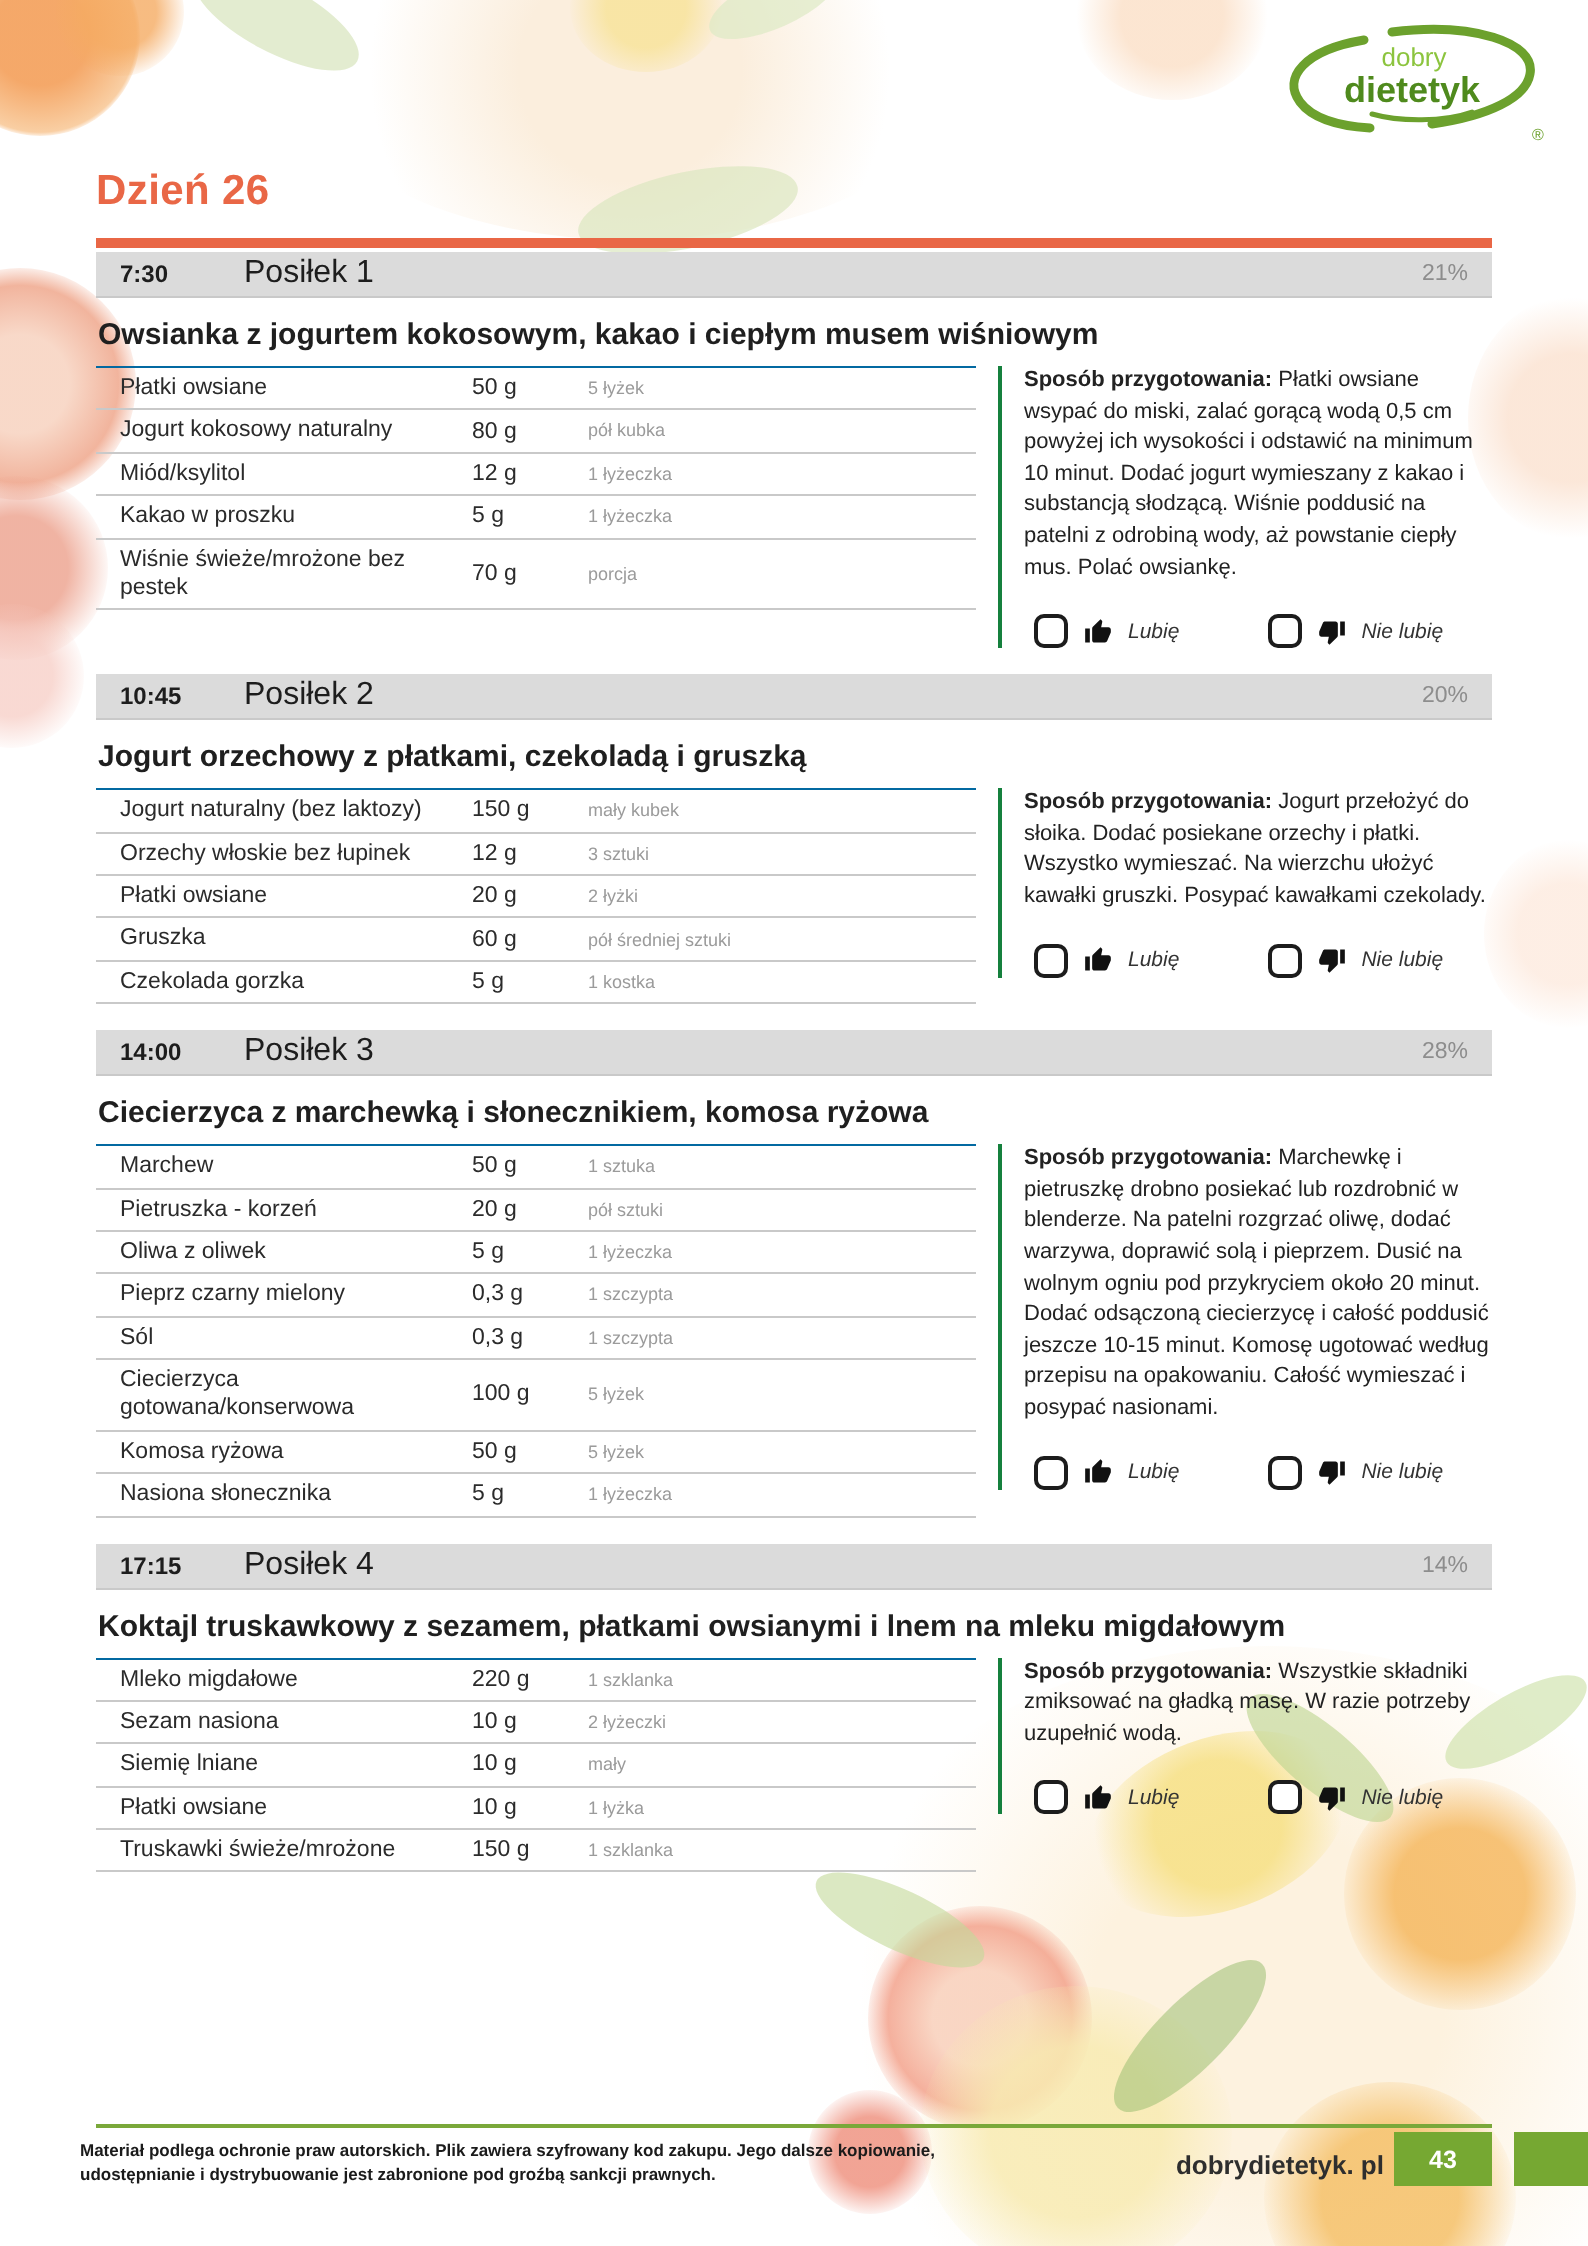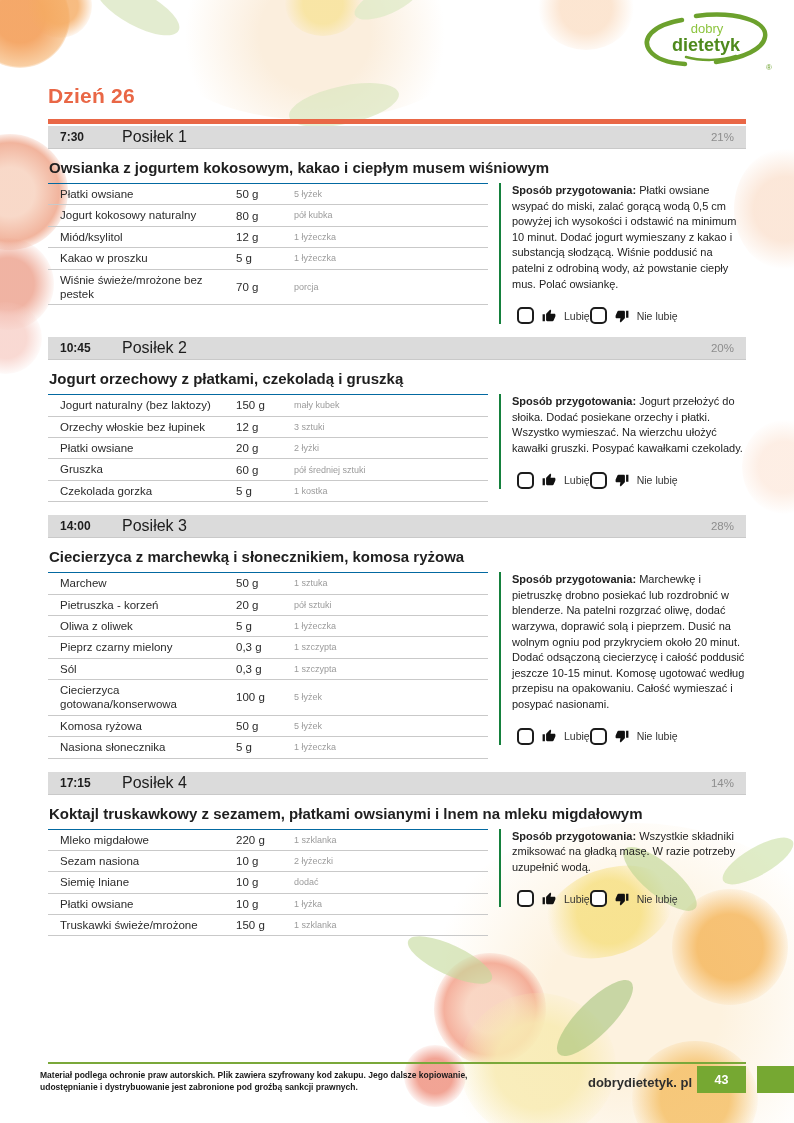--- a/index.html
+++ b/index.html
@@ -49,21 +49,21 @@
   .meal-title { font-size:15px; font-weight:bold; color:#1f1f1f; margin:10px 0 7px 1px; }
   .meal-body { display:flex; align-items:flex-start; }
   .ingredients { width:440px; border-top:1px solid #0369a1; }
   .ing-row { display:flex; align-items:center; border-bottom:1px solid #c9c9c9; padding:3px 0; min-height:20px; }
   .ing-name { width:188px; padding-left:12px; font-size:11.5px; color:#2b2b2b; line-height:1.25; }
   .ing-amount { width:58px; font-size:11.5px; color:#2b2b2b; }
   .ing-measure { width:95px; font-size:9px; color:#9b9b9b; line-height:1.35; }
   .prep { flex:1; margin-left:11px; border-left:2px solid #15803d; padding-left:11px; min-height:10px; }
   .prep-text { font-size:11px; line-height:1.42; color:#222; }
   .prep-label { font-weight:bold; }
-  .like-row { display:flex; margin-top:15px; padding-left:5px; }
+  .like-row { display:flex; gap:44px; margin-top:15px; padding-left:5px;font-style:italic; }
   .like-group { display:flex; align-items:center; gap:8px; font-size:10.5px; color:#333; cursor:pointer; }
   .checkbox { display:inline-block; width:17px; height:17px; border:2px solid #1c1c1c; border-radius:5px; background:#fff; }
   .thumb { width:14px; height:14px; fill:#111; }
   .thumb.down { transform:scale(-1,-1); }
   
   .footer { position:absolute; left:0; top:1062px; width:794px; height:61px; z-index:2; }
   .footer-line { position:absolute; left:48px; top:0; width:698px; height:2px; background:#7aa83a; }
   .copyright { position:absolute; left:40px; top:8px; width:438px; font-size:8.5px; font-weight:bold; color:#1b1b1b; line-height:1.4; }
   .domain { position:absolute; right:102px; top:13px; font-size:13px; font-weight:bold; color:#2e2e2e; }
   .page-badge { position:absolute; right:48px; top:4px; width:49px; height:27px; background:#76a832; color:#fff; font-size:12.5px; font-weight:bold; display:flex; align-items:center; justify-content:center; }
@@ -334,21 +334,21 @@
 
   <div class="ing-row">
     <span class="ing-name">Sezam nasiona</span>
     <span class="ing-amount">10 g</span>
     <span class="ing-measure">2 łyżeczki</span>
   </div>
 
   <div class="ing-row">
     <span class="ing-name">Siemię lniane</span>
     <span class="ing-amount">10 g</span>
-    <span class="ing-measure">dodać</span>
+    <span class="ing-measure">mały</span>
   </div>
 
   <div class="ing-row">
     <span class="ing-name">Płatki owsiane</span>
     <span class="ing-amount">10 g</span>
     <span class="ing-measure">1 łyżka</span>
   </div>
 
   <div class="ing-row">
     <span class="ing-name">Truskawki świeże/mrożone</span>

